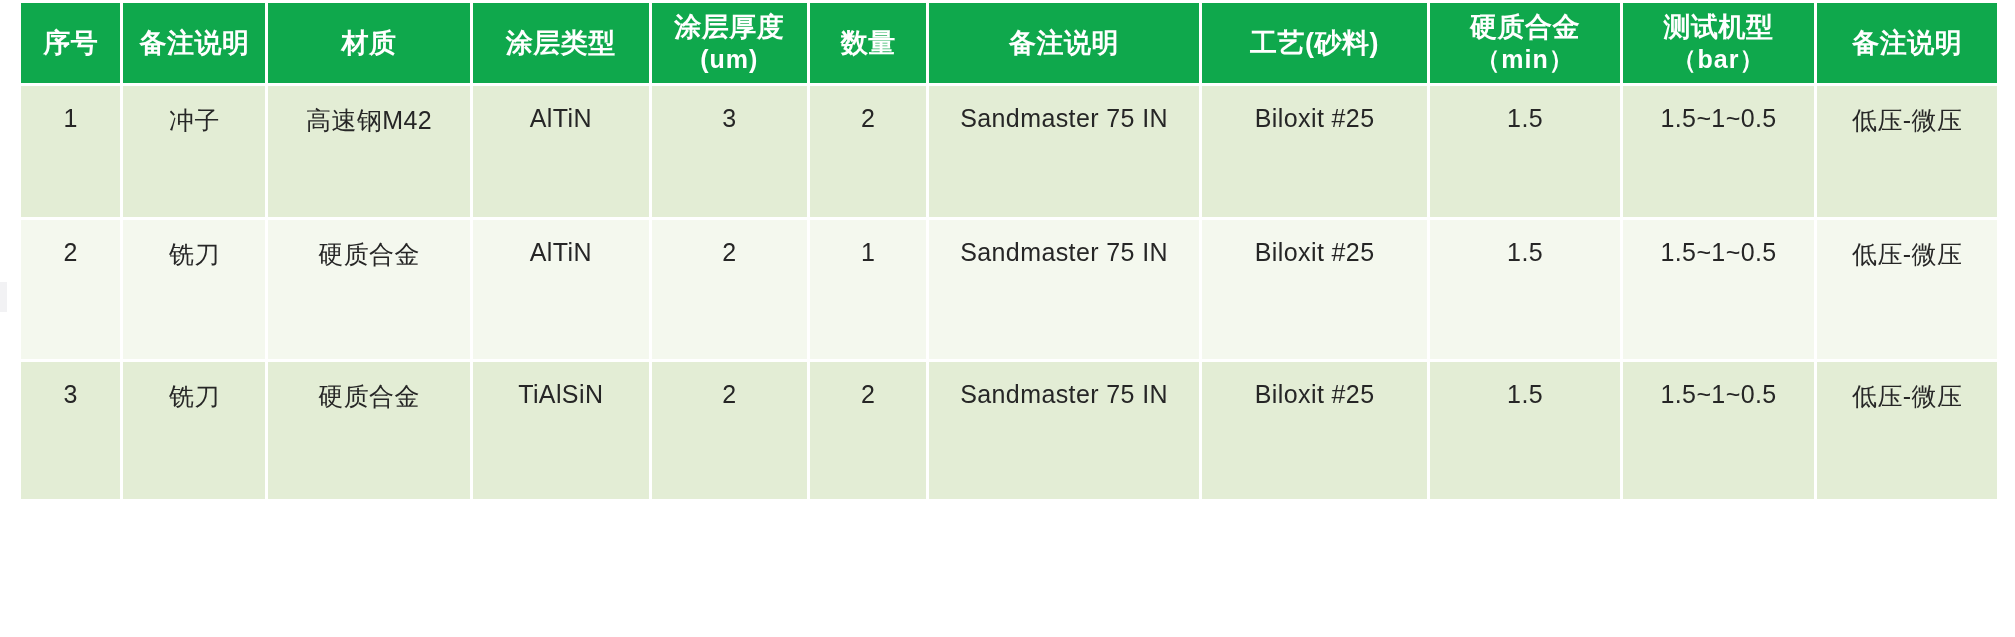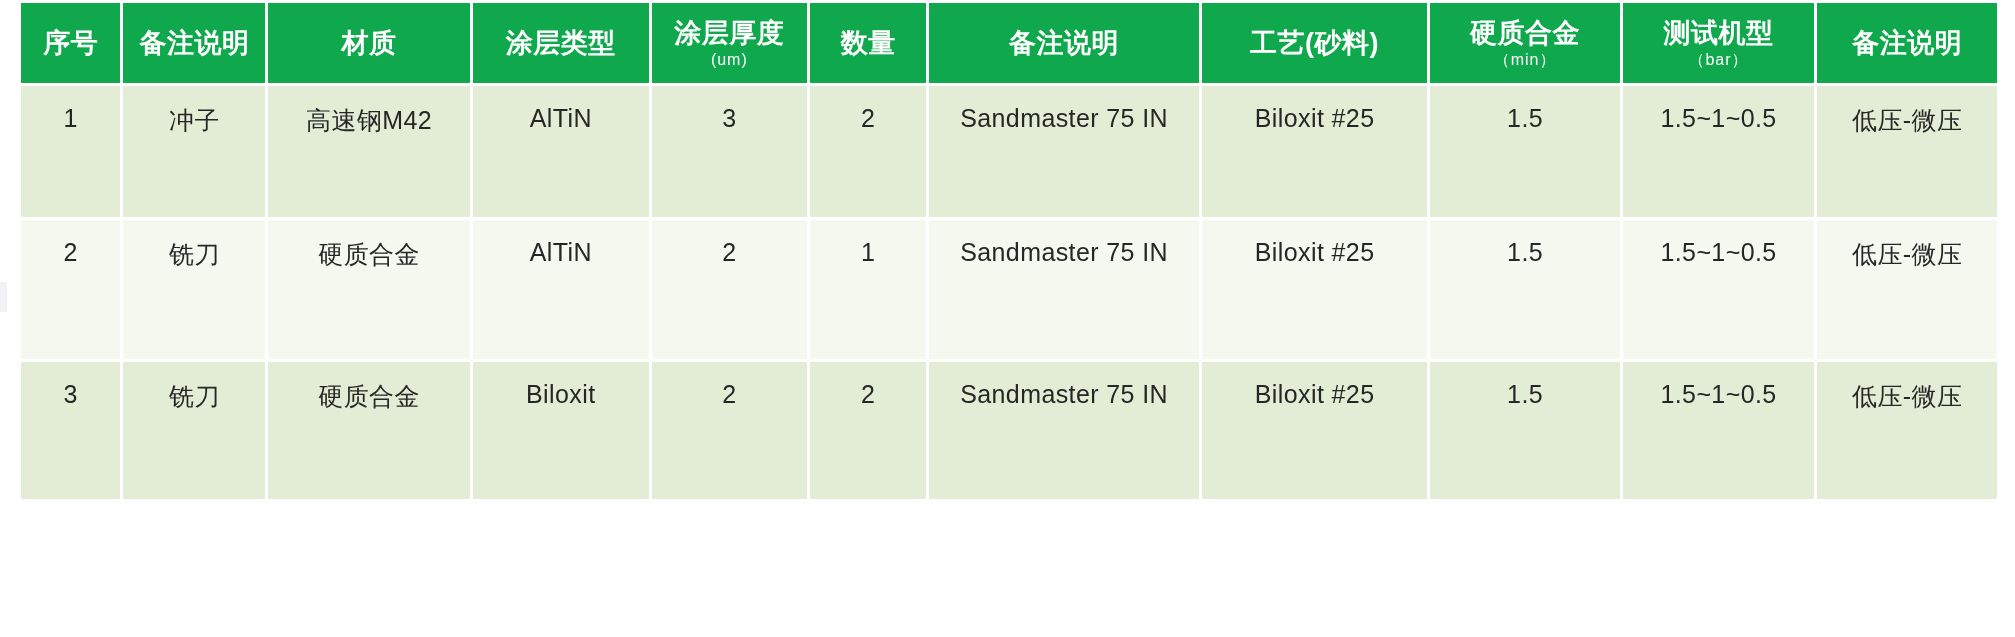--- a/index.html
+++ b/index.html
@@ -36,22 +36,22 @@
     font-size: 27px;
     line-height: 1.22;
     text-align: center;
     vertical-align: middle;
     height: 76px;
     padding: 2px 2px;
     letter-spacing: 0.5px;
   }
   table.spec-table th .unit {
     display: block;
-    font-weight: normal;
-    font-size: 16px;
+    font-weight: bold;
+    font-size: 25px;
     letter-spacing: 1px;
   }
 
   table.spec-table td {
     font-size: 25px;
     color: #262626;
     text-align: center;
     vertical-align: top;
     padding-top: 18px;
     letter-spacing: 0.4px;
@@ -157,21 +157,21 @@
         <td>Sandmaster 75 IN</td>
         <td>Biloxit #25</td>
         <td>1.5</td>
         <td>1.5~1~0.5</td>
         <td>低压-微压</td>
       </tr>
       <tr class="row-shade r3">
         <td>3</td>
         <td>铣刀</td>
         <td>硬质合金</td>
-        <td>Biloxit</td>
+        <td>TiAlSiN</td>
         <td>2</td>
         <td>2</td>
         <td>Sandmaster 75 IN</td>
         <td>Biloxit #25</td>
         <td>1.5</td>
         <td>1.5~1~0.5</td>
         <td>低压-微压</td>
       </tr>
     </tbody>
   </table>

